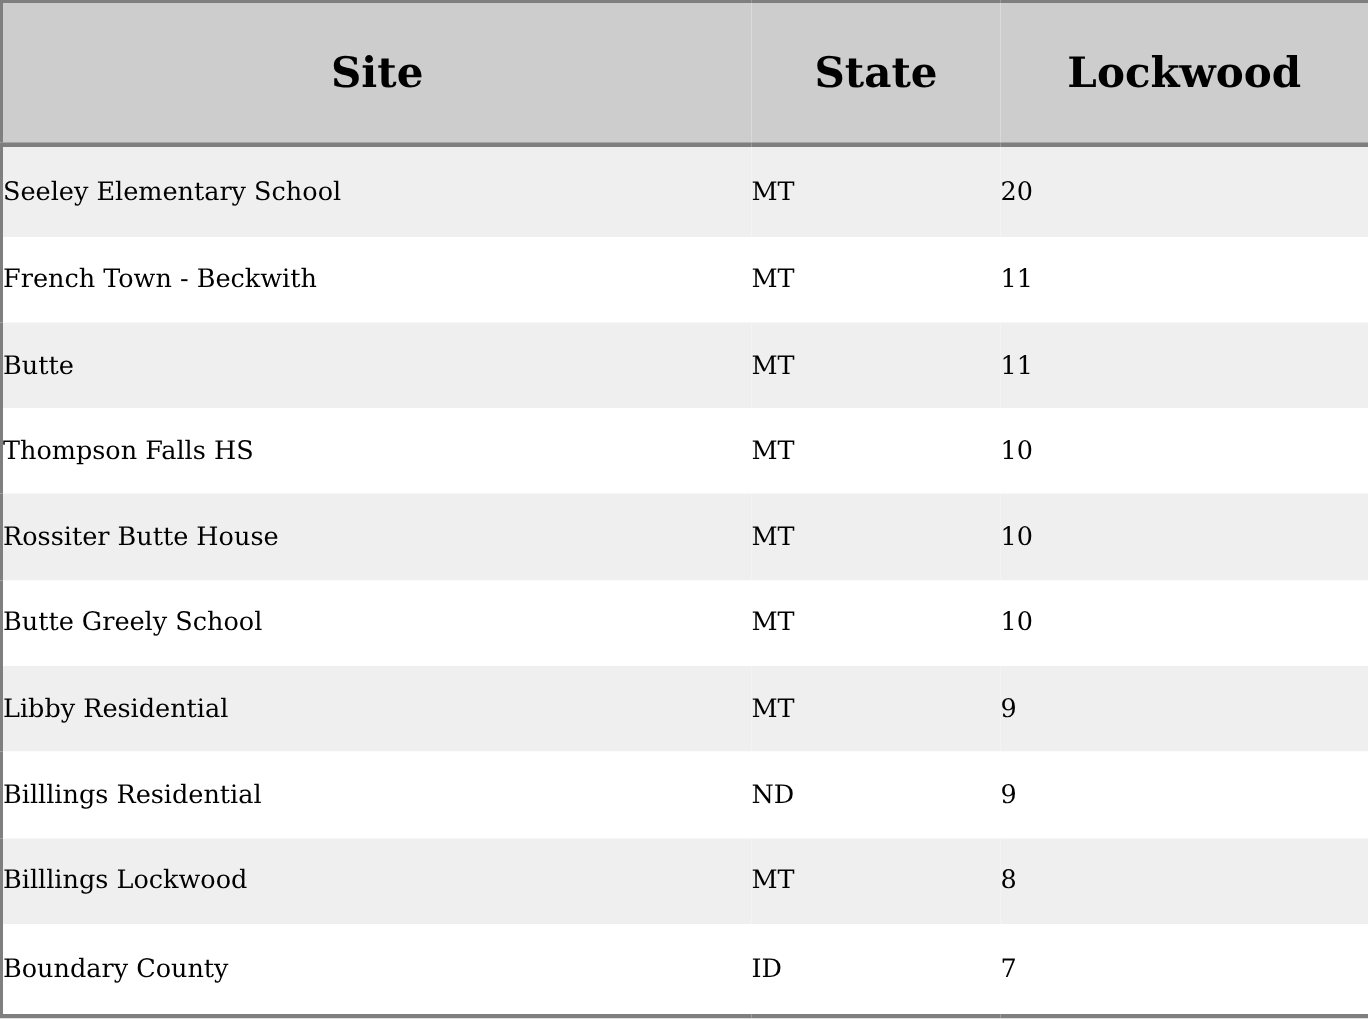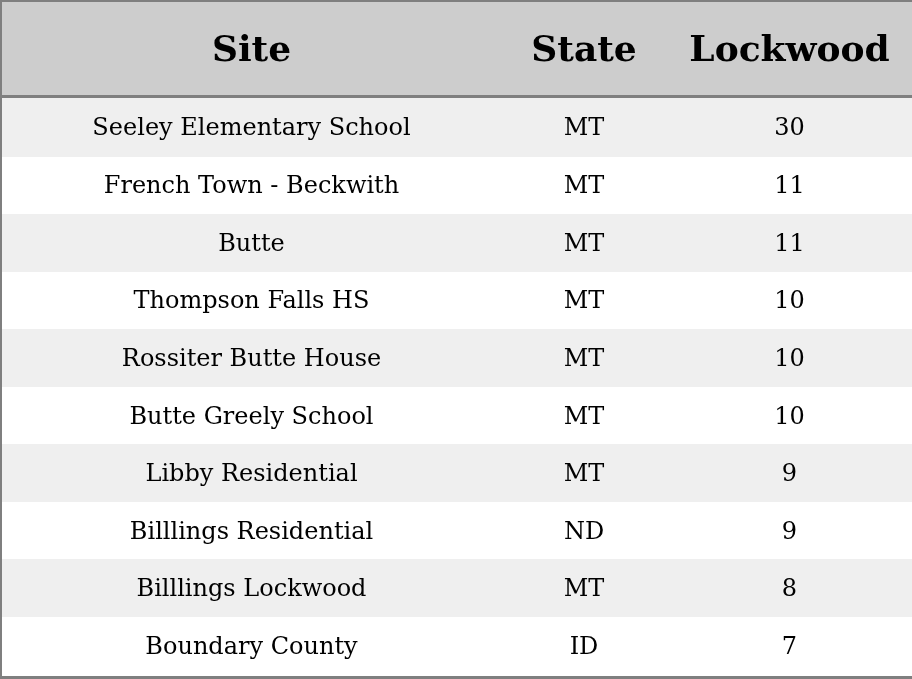--- a/index.html
+++ b/index.html
@@ -19,26 +19,26 @@
     font-family:"DejaVu Serif","Liberation Serif",serif;
     color:var(--text-color);
     border:2px solid var(--border-color);
     border-bottom-width:3px;
   }
   col.c-site{width:500px;}
   col.c-state{width:166px;}
   col.c-nowcast{width:246px;}
   thead tr{height:95px;background:var(--header-bg);}
   thead th{
-    font-size:36px;font-weight:bold;text-align:center;vertical-align:middle;
+    font-size:28px;font-weight:bold;text-align:center;vertical-align:middle;
     border-bottom:3px solid var(--border-color);
     padding:0;
   }
   tbody td{
-    font-size:24px;font-weight:normal;text-align:center;vertical-align:middle;
+    font-size:17px;font-weight:normal;text-align:left;vertical-align:middle;
     padding:0;
   }
   tbody tr{background:var(--row-bg);}
   tbody tr:nth-child(odd){background:var(--row-alt-bg);}
 </style>
 </head>
 <body>
 
 <div class="table-wrap">
   <table class="nowcast">
@@ -51,21 +51,21 @@
       <tr>
         <th>Site</th>
         <th>State</th>
         <th>Lockwood</th>
       </tr>
     </thead>
     <tbody>
         <tr>
           <td>Seeley Elementary School</td>
           <td>MT</td>
-          <td>30</td>
+          <td>20</td>
         </tr>
         <tr>
           <td>French Town - Beckwith</td>
           <td>MT</td>
           <td>11</td>
         </tr>
         <tr>
           <td>Butte</td>
           <td>MT</td>
           <td>11</td>

